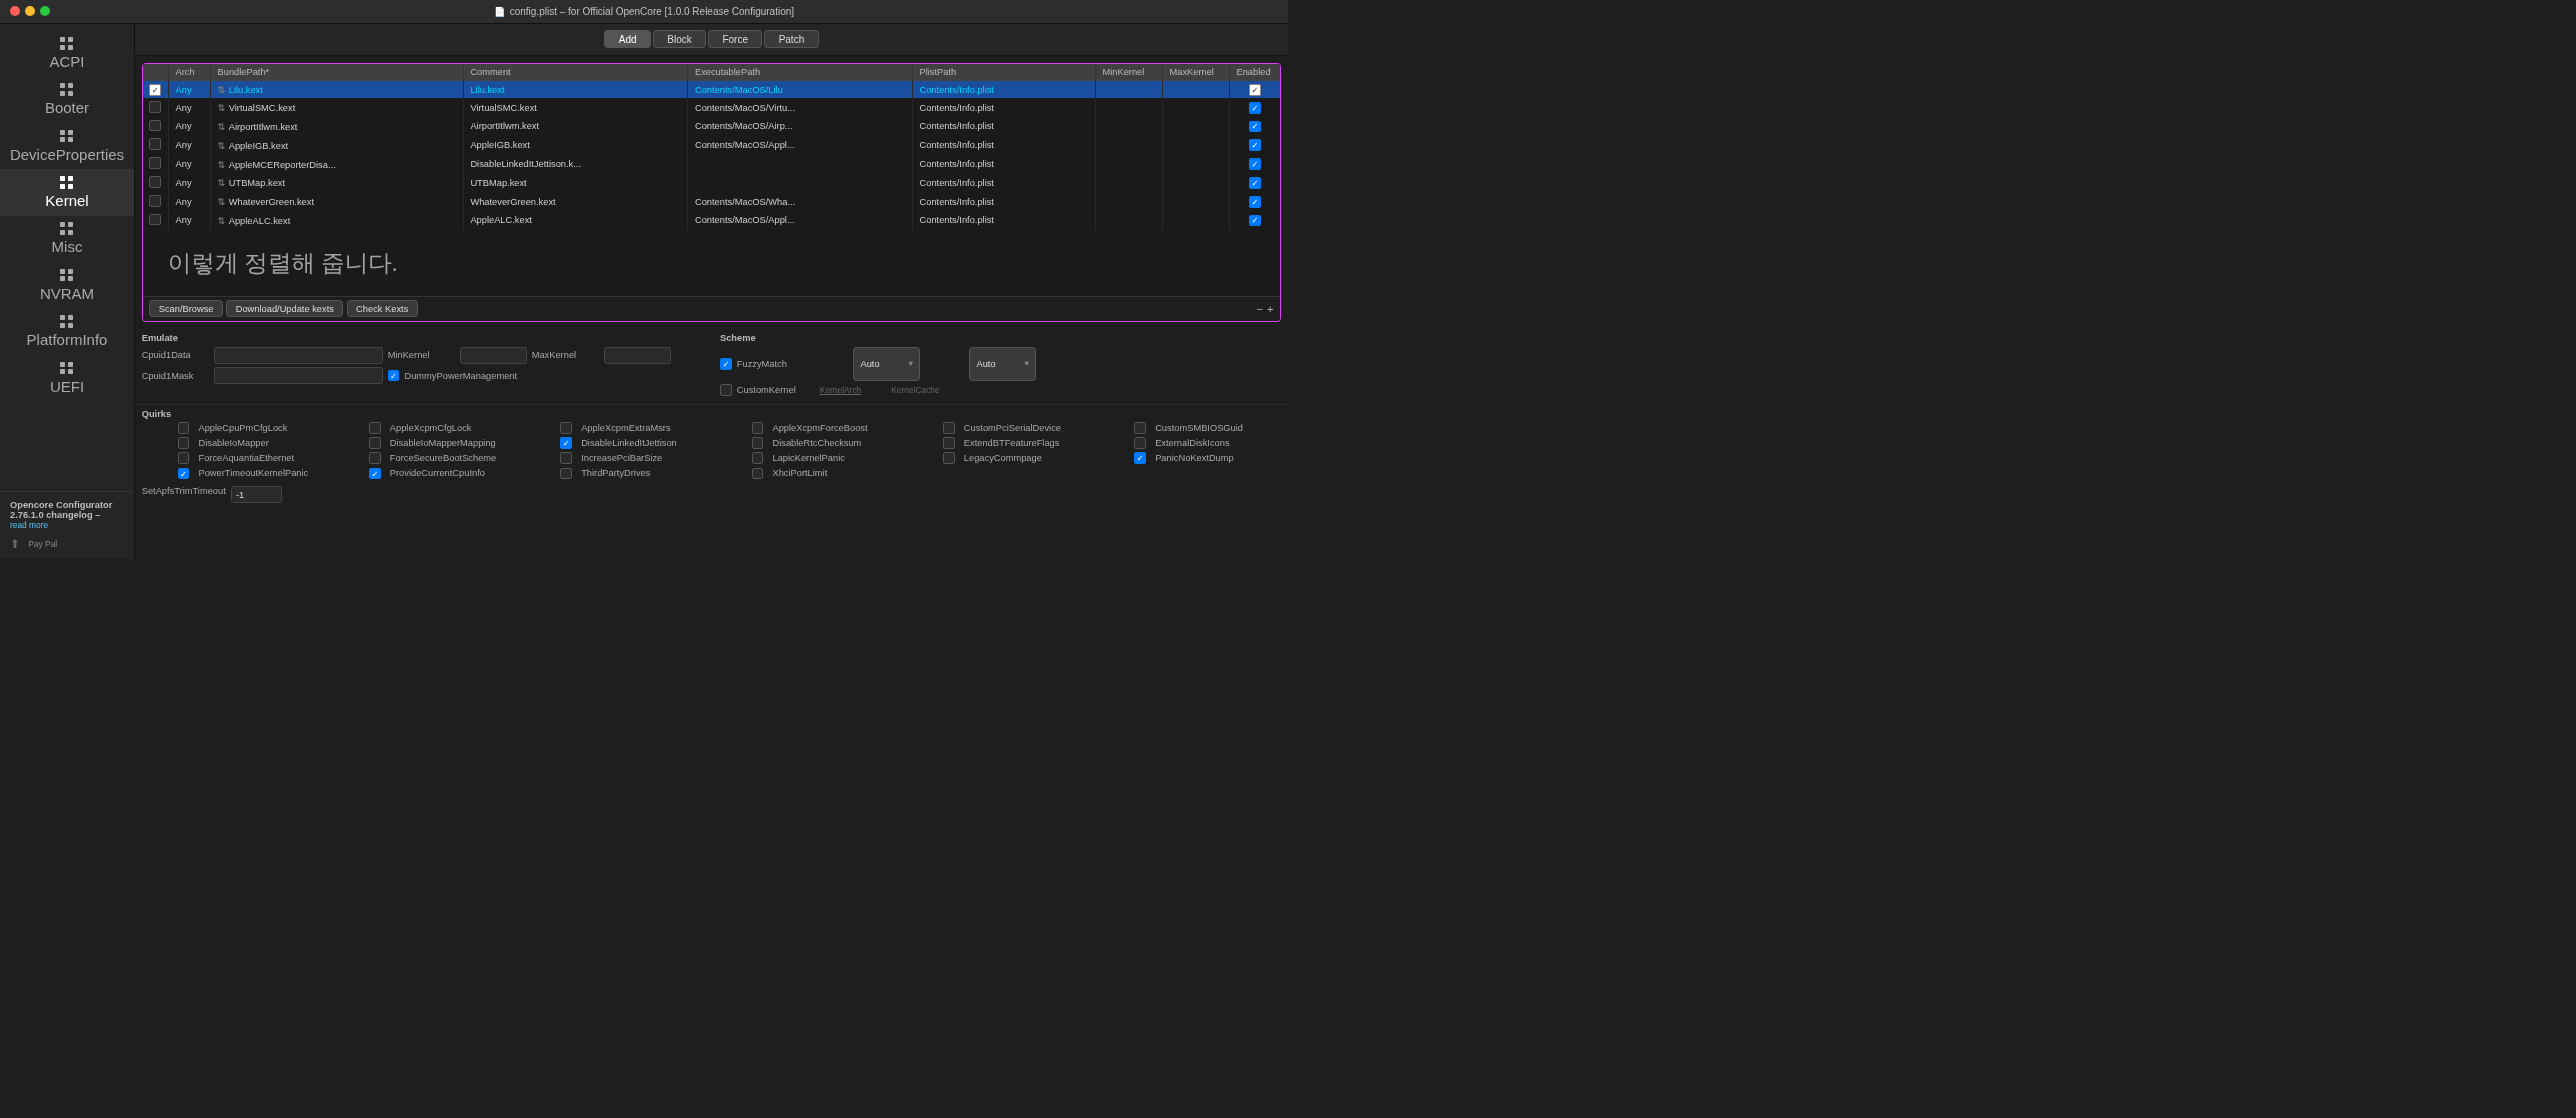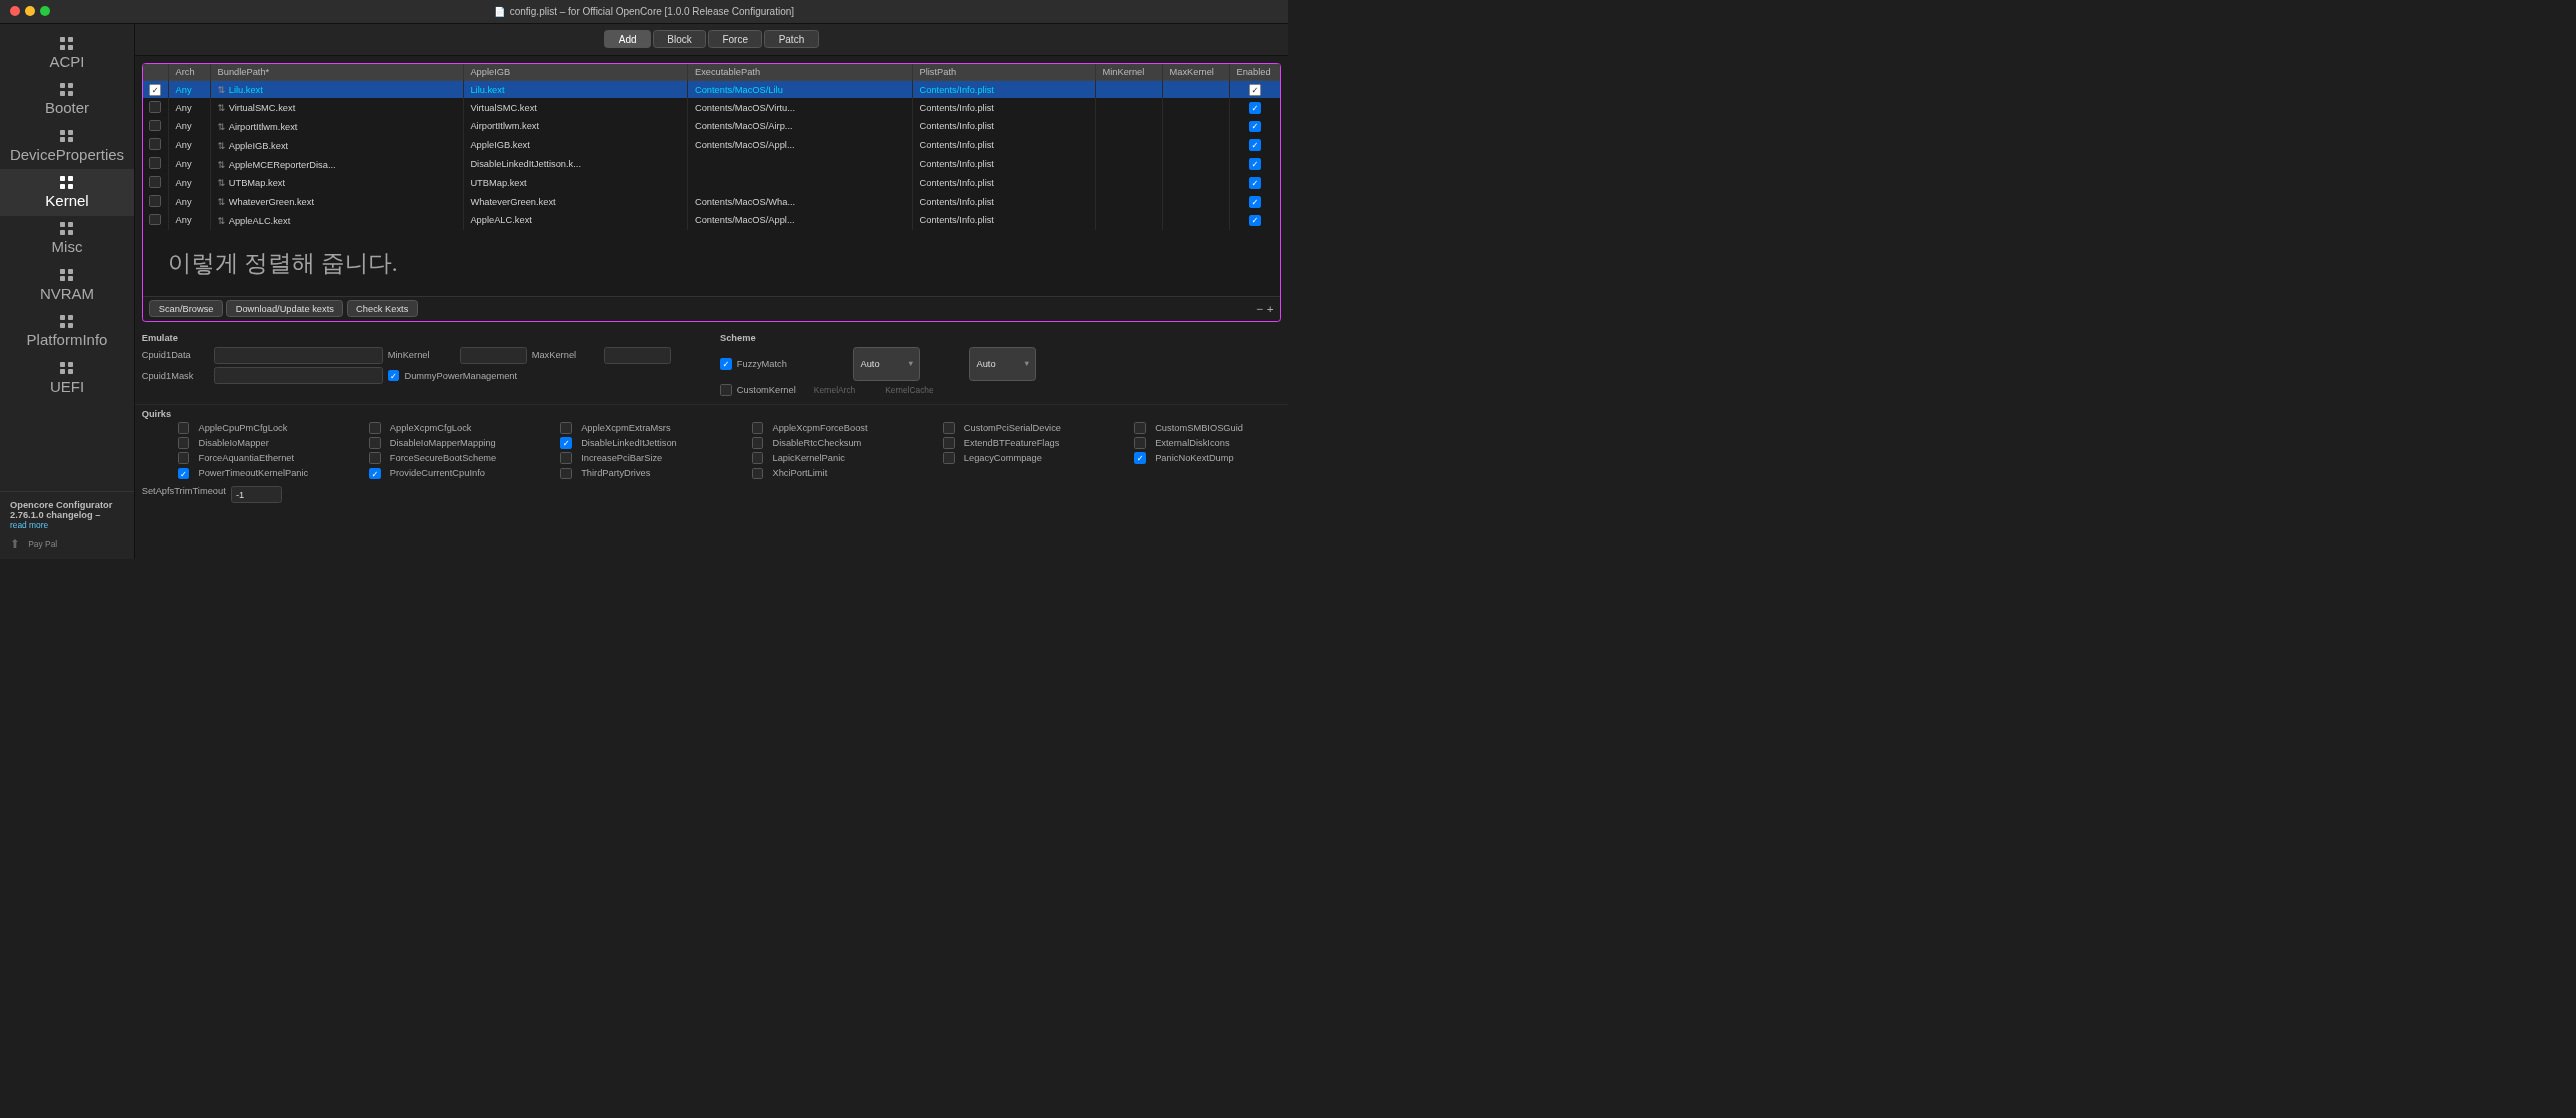--- a/index.html
+++ b/index.html
@@ -461,21 +461,21 @@
       <button class="toolbar-btn">Patch</button>
     </div>
 
     <div class="table-section">
       <table class="kext-table">
         <thead>
           <tr>
             <th class="td-checkbox"></th>
             <th class="td-arch">Arch</th>
             <th class="td-bundle">BundlePath*</th>
-            <th class="td-comment">AppleIGB</th>
+            <th class="td-comment">Comment</th>
             <th class="td-exec">ExecutablePath</th>
             <th class="td-plist">PlistPath</th>
             <th class="td-minkernel">MinKernel</th>
             <th class="td-maxkernel">MaxKernel</th>
             <th class="td-enabled">Enabled</th>
           </tr>
         </thead>
         <tbody id="kext-tbody">
         <tr class="selected">
       <td class="td-checkbox">
@@ -662,21 +662,21 @@
             <span class="select-arrow">▼</span>
           </div>
           <div class="select-btn">
             <span>Auto</span>
             <span class="select-arrow">▼</span>
           </div>
         </div>
         <div class="config-row">
           <div class="checkbox"></div>
           <span class="config-label">CustomKernel</span>
-          <span style="font-size:8.4px;color:#666;margin-left:5px;">KernelArch</span>
+          <span style="font-size:8.4px;color:#666;margin-left:11px;text-decoration:underline;">KernelArch</span>
           <span style="font-size:8.4px;color:#666;margin-left:25px;">KernelCache</span>
         </div>
       </div>
     </div>
 
     <div class="quirks-section">
       <div class="quirks-title">Quirks</div>
       <div class="quirks-grid" id="quirks-grid">
       <div class="quirk-item">
       <div class="checkbox "></div>

